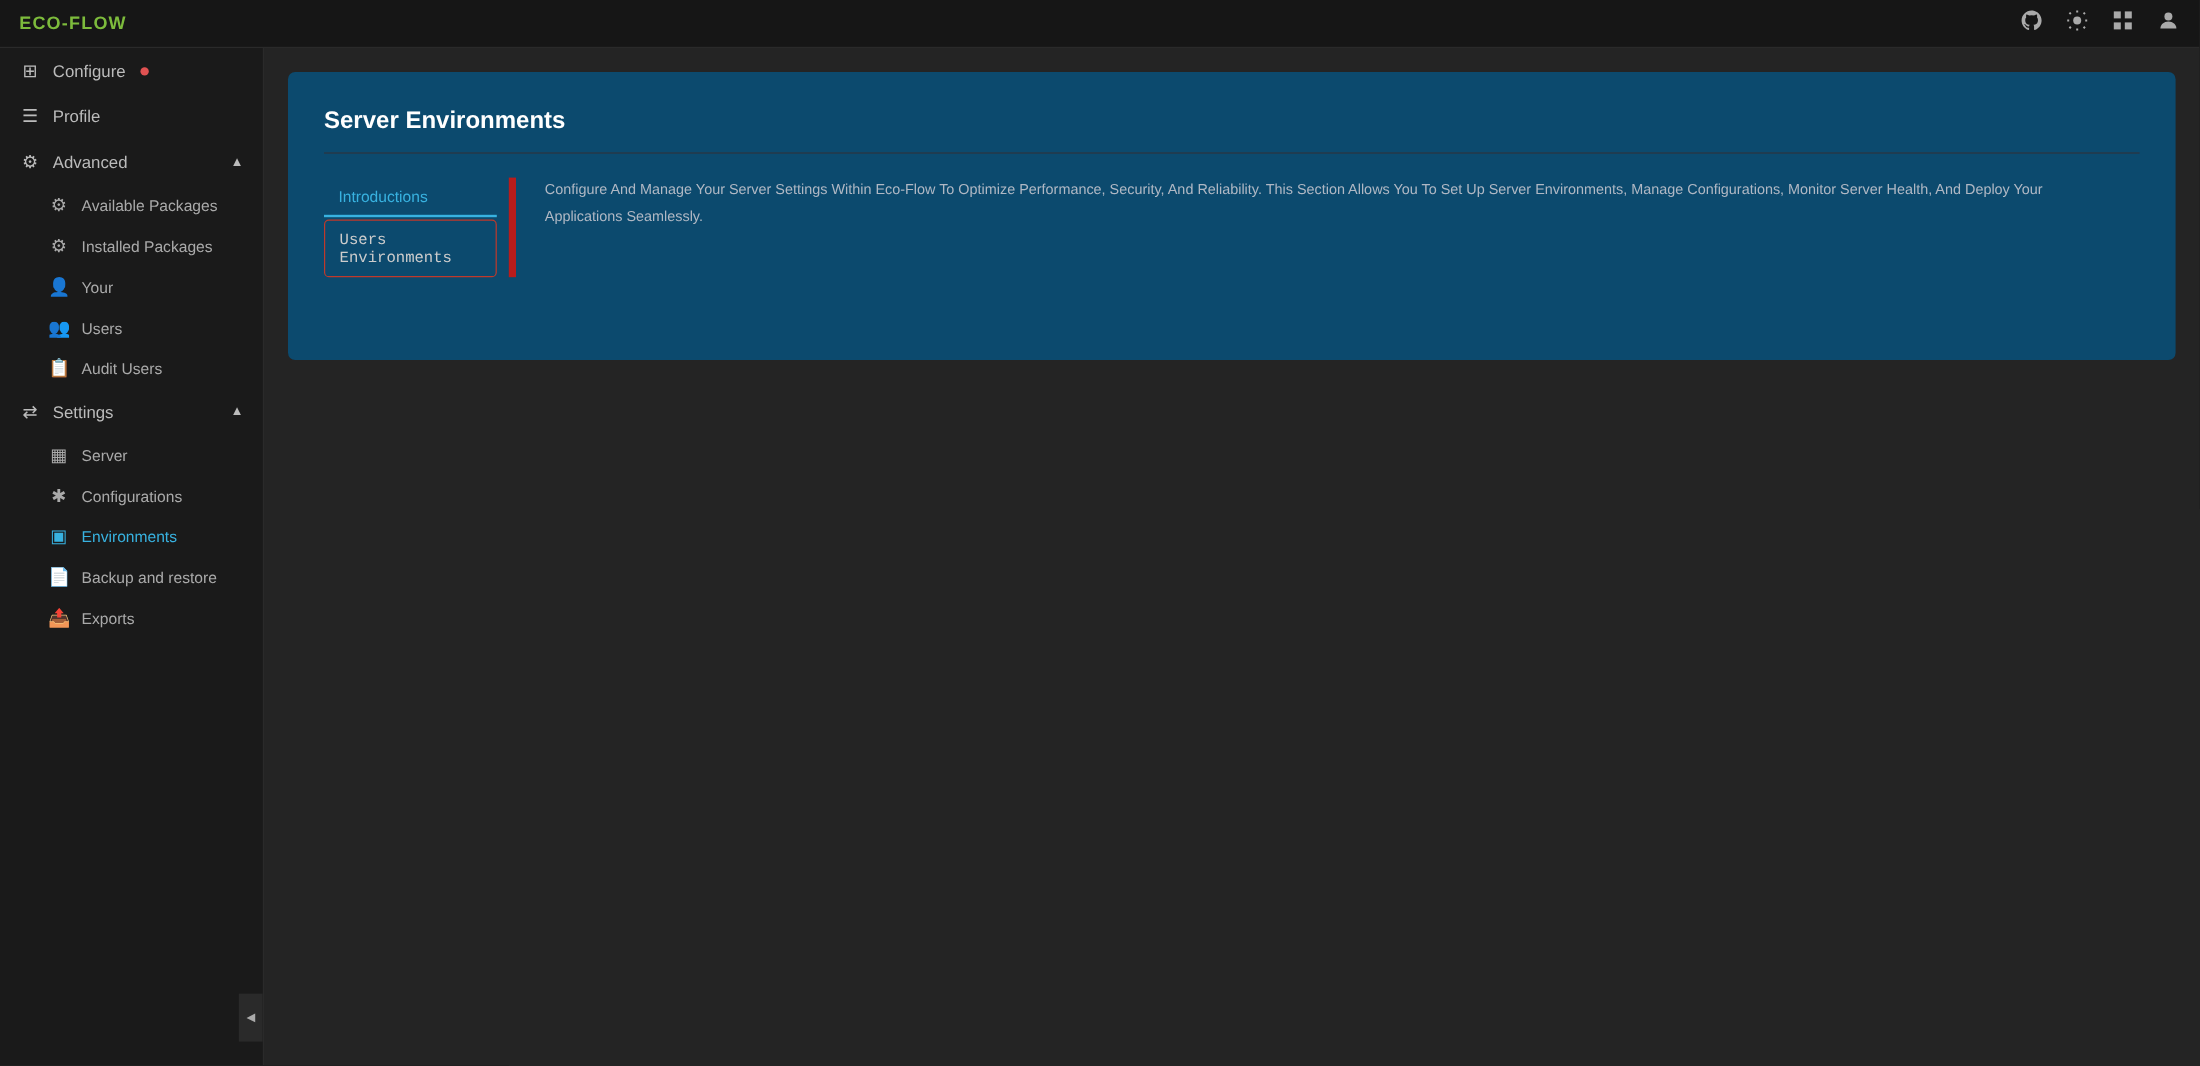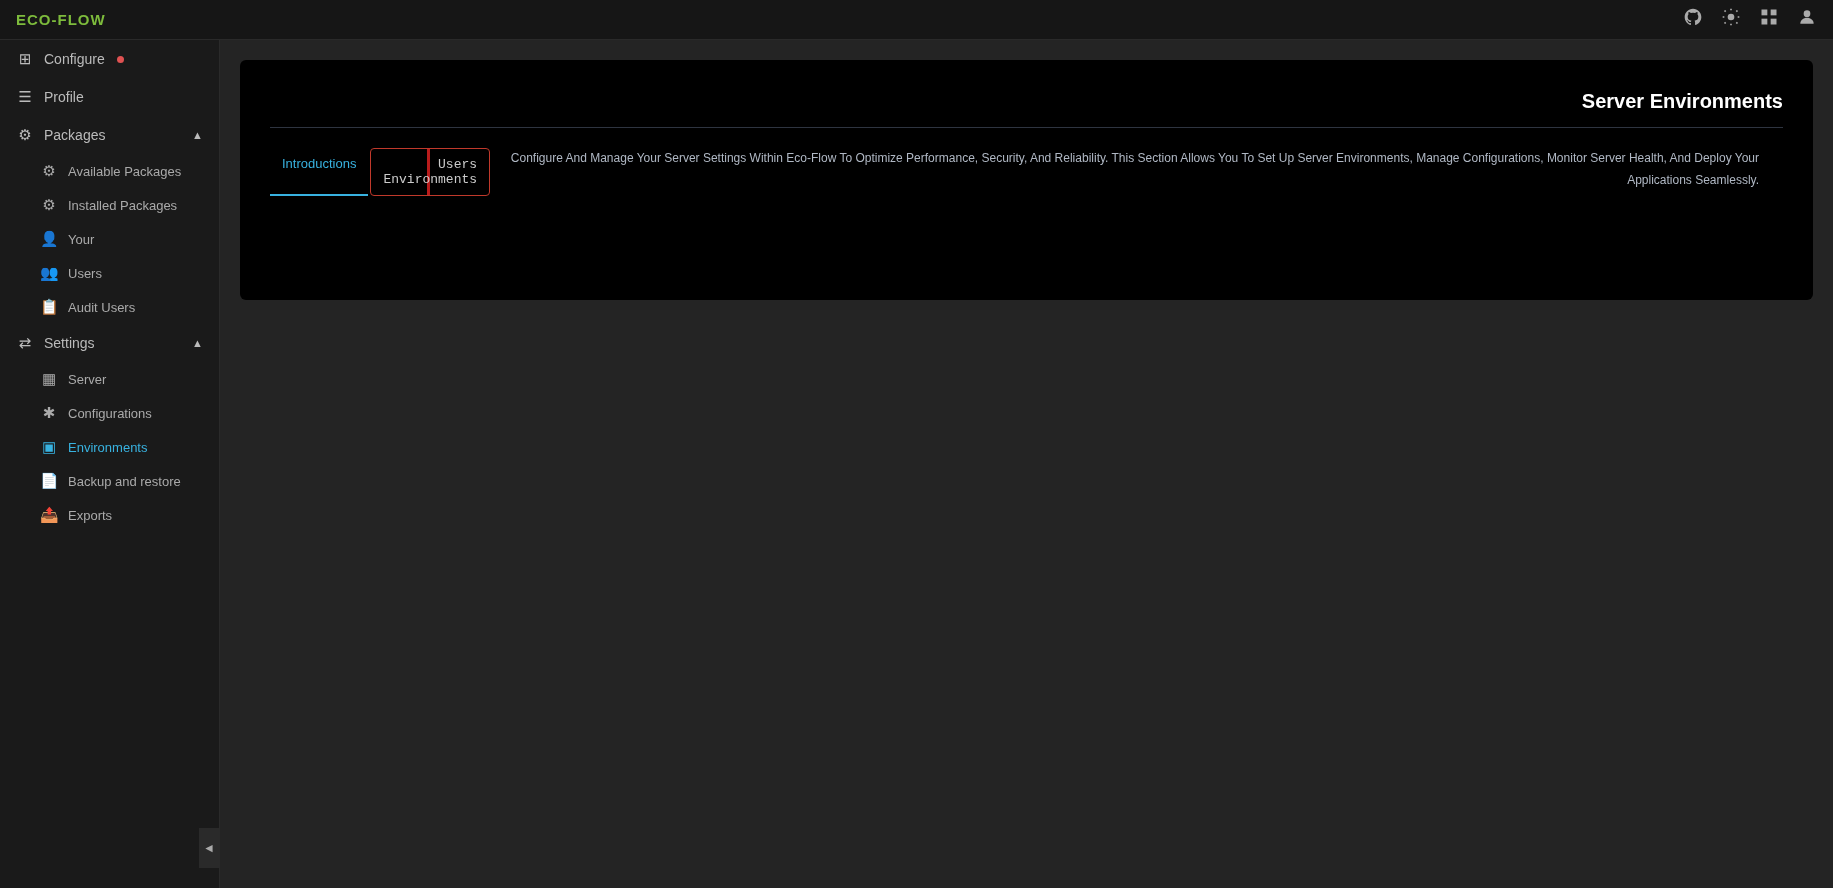--- a/index.html
+++ b/index.html
@@ -125,25 +125,24 @@
 
     
     .main-content {
       flex: 1;
       background: #242424;
       padding: 20px;
       overflow-y: auto;
     }
 
     .content-card {
-      background: #000000;
+      background: #0c4a6e;
       border-radius: 6px;
       padding: 30px;
       min-height: 240px;
-      text-align: right;
     }
 
     .content-card-title {
       color: #fff;
       font-size: 20px;
       font-weight: bold;
       margin-bottom: 20px;
       border-bottom: 1px solid #2e3440;
       padding-bottom: 14px;
     }
@@ -151,24 +150,24 @@
     .content-body {
       display: flex;
       gap: 0;
     }
 
     
     .tab-list {
       width: 160px;
       flex-shrink: 0;
       display: flex;
-      flex-direction: row;
+      flex-direction: column;
       gap: 2px;
       padding-right: 10px;
-      border-right: 3px solid #b91c1c;
+      border-right: 6px solid #b91c1c;
     }
 
     .tab-item {
       padding: 8px 12px;
       cursor: pointer;
       color: #aaa;
       font-size: 13px;
       border-radius: 4px;
     }
     .tab-item.active {
@@ -247,21 +246,21 @@
     </div>
 
     <div class="sidebar-item">
       <span class="icon">☰</span>
       <span>Profile</span>
     </div>
 
     <div class="sidebar-section-header">
       <div class="left">
         <span class="icon">⚙</span>
-        <span>Packages</span>
+        <span>Advanced</span>
       </div>
       <span class="chevron">▲</span>
     </div>
     <div class="sidebar-sub-item">
       <span class="icon">⚙</span>
       <span>Available Packages</span>
     </div>
     <div class="sidebar-sub-item">
       <span class="icon">⚙</span>
       <span>Installed Packages</span>

